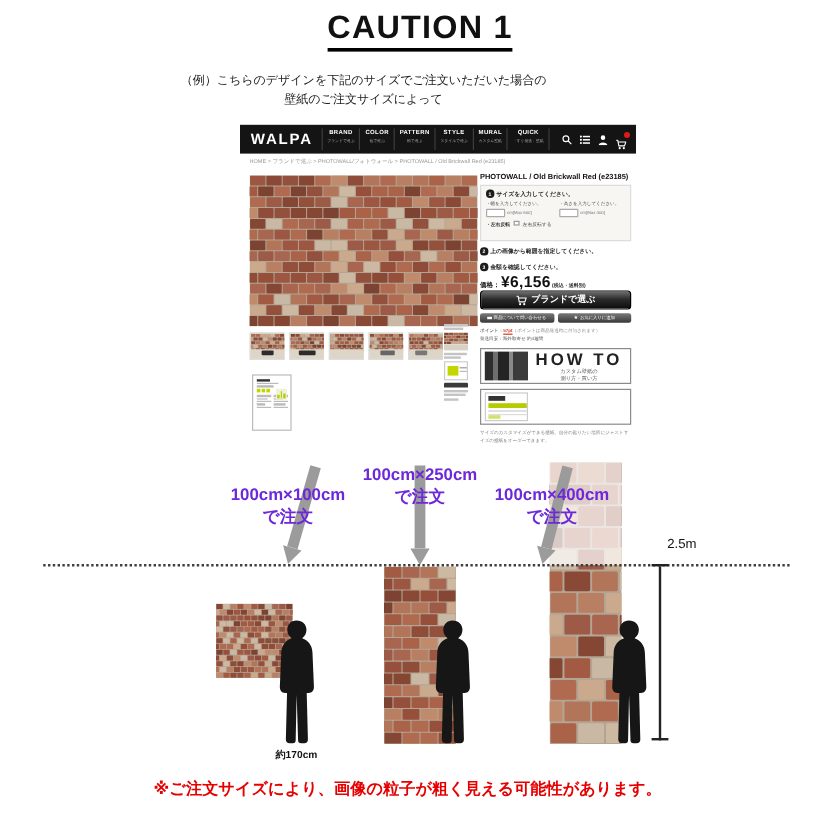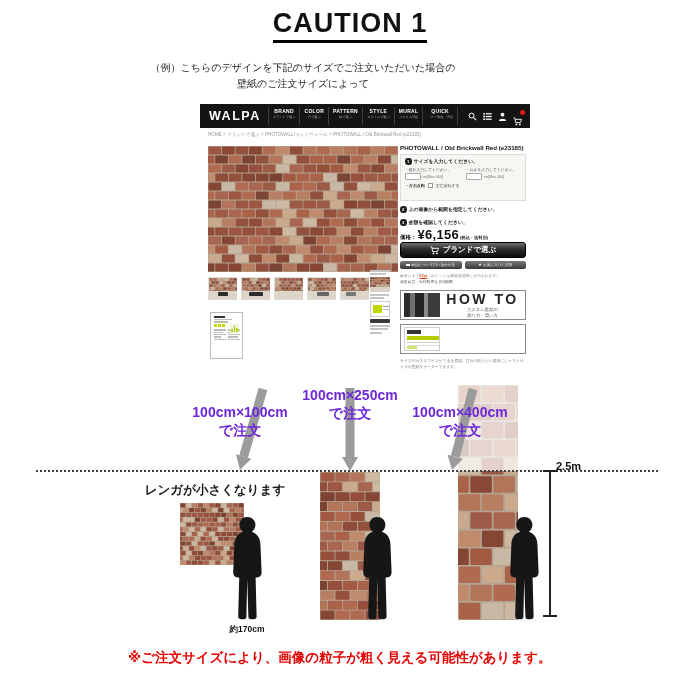--- a/index.html
+++ b/index.html
@@ -105,21 +105,21 @@
 
   
   .arrowlayer{top:383px;left:0;width:700px;height:92px;z-index:3;pointer-events:none}
   .orderlabel{z-index:4;text-align:center;font-weight:700;color:#6d28d9}
   .orderlabel .sz{font-size:14px;line-height:1.2}
   .orderlabel .act{font-size:14px;line-height:1.3}
   .ol1{top:404px;left:155px;width:170px}
   .ol2{top:387px;left:265px;width:170px}
   .ol3{top:404px;left:375px;width:170px}
   .dotline{top:470px;left:36px;width:622px;border-top:2px dotted #3f3f3f;z-index:5}
-  .h25{top:460px;left:556px;font-size:11px;font-weight:700;z-index:6}
+  .h25{top:448px;left:556px;font-size:11px;font-weight:400;z-index:6}
   .mline{top:472px;left:549px;width:2px;height:145px;background:#222;z-index:6}
   .mcap{left:543px;width:14px;height:2px;background:#222;z-index:6}
   .mcap.t{top:470px}.mcap.b{top:615px}
 
   
   .note-small{top:482px;left:130px;width:170px;text-align:center;font-size:12.5px;font-weight:800;color:#1a1a1a;z-index:4}
   .note-large{top:482px;left:404px;width:170px;text-align:center;font-size:12.5px;font-weight:800;color:#1a1a1a;z-index:4}
   .wall1{top:503px;left:180px;width:64px;height:62px;z-index:1}
   .wall2{top:472px;left:320px;width:60px;height:148px;z-index:1}
   .wall3{top:385px;left:458px;width:60px;height:235px;z-index:1}
@@ -928,21 +928,20 @@
     <div class="sz">100cm×400cm</div>
     <div class="act">で注文</div>
   </div>
 
   <div class="abs dotline"></div>
   <div class="abs h25">2.5m</div>
   <div class="abs mline"></div>
   <div class="abs mcap t"></div>
   <div class="abs mcap b"></div>
 
-  <div class="abs note-small">レンガが小さくなります</div>
 
   <div class="abs wall1 brickwall">
       <svg width="64" height="62" viewBox="0 0 64 62" preserveAspectRatio="none" style="display:block">
         <rect width="64" height="62" fill="#b3a493"></rect>
         <rect x="0.30" y="0.30" width="5.22" height="4.17" rx="0.48" fill="#864634"></rect>
         <rect x="6.12" y="0.30" width="5.22" height="4.17" rx="0.48" fill="#cdb8a2"></rect>
         <rect x="11.94" y="0.30" width="5.22" height="4.17" rx="0.48" fill="#b97f62"></rect>
         <rect x="17.75" y="0.30" width="5.22" height="4.17" rx="0.48" fill="#9c5642"></rect>
         <rect x="23.57" y="0.30" width="5.22" height="4.17" rx="0.48" fill="#c08b6d"></rect>
         <rect x="29.39" y="0.30" width="5.22" height="4.17" rx="0.48" fill="#a35a43"></rect>

